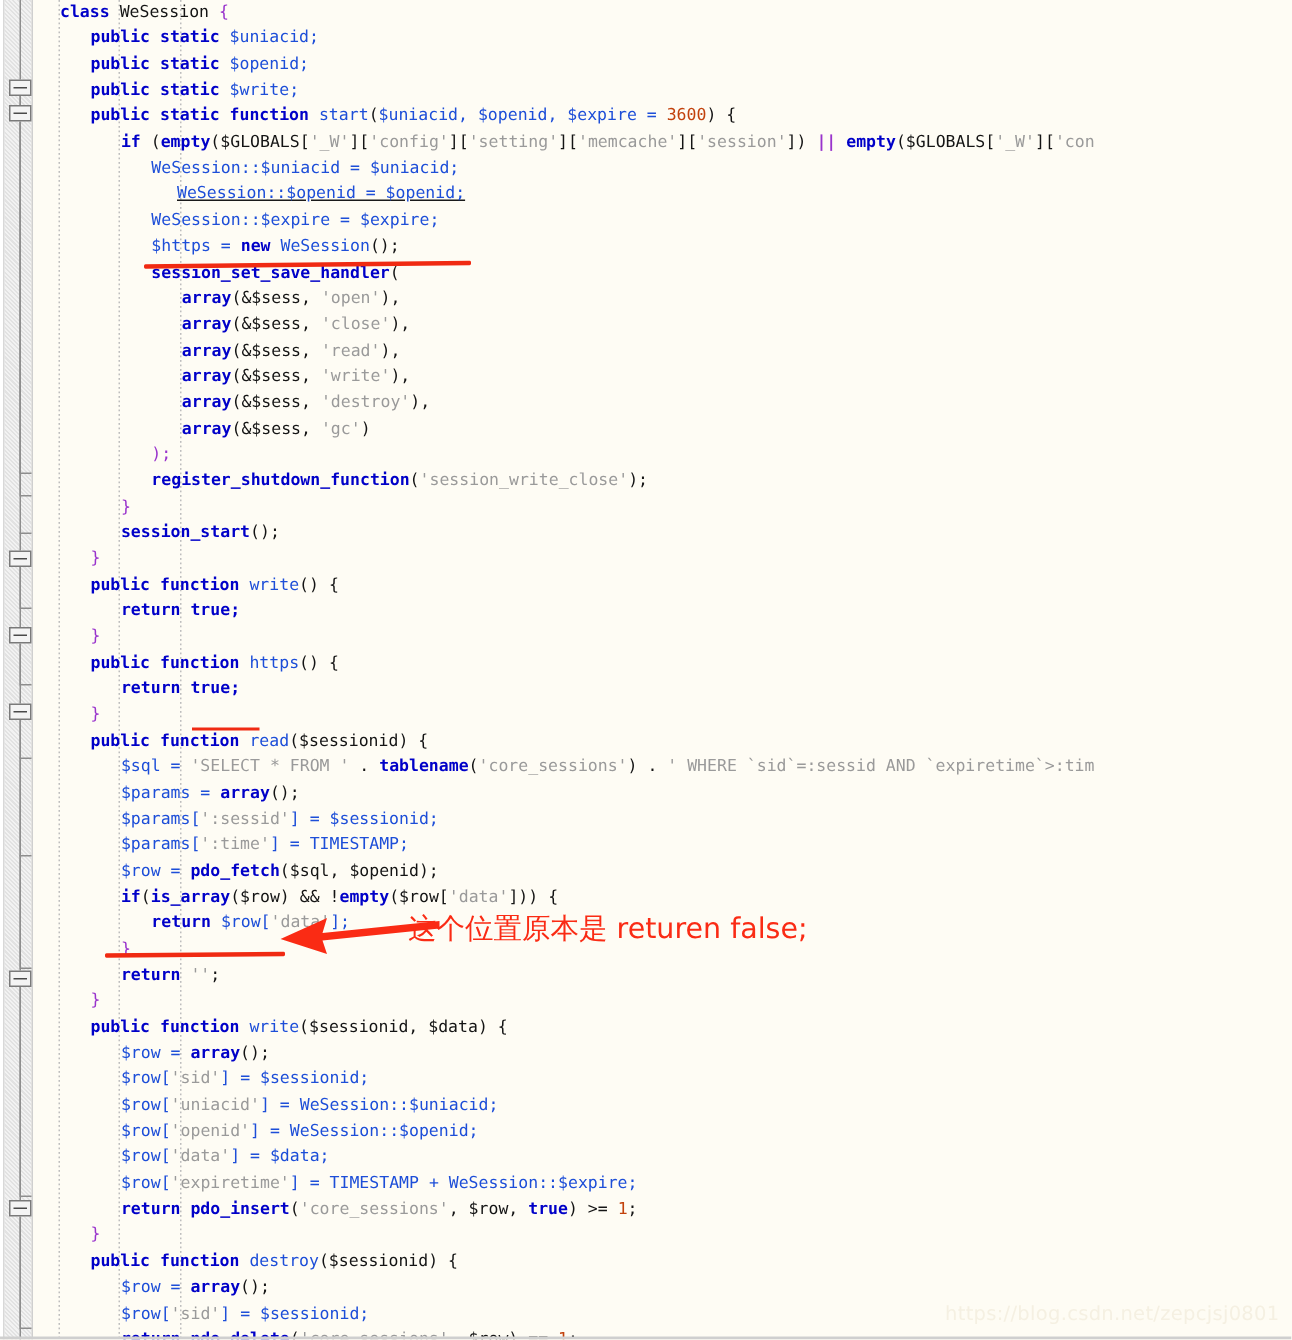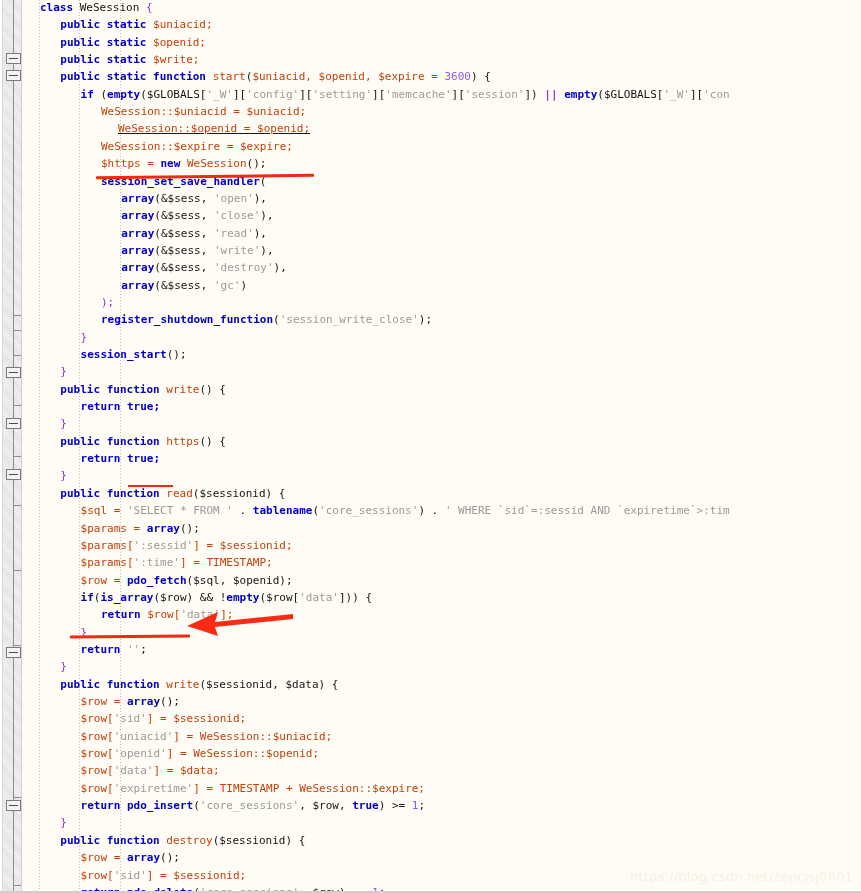--- a/index.html
+++ b/index.html
@@ -107,23 +107,23 @@
     line-height: 17px;
     white-space: pre;
     font-size: 11px;
     font-family: "DejaVu Sans Mono", "Liberation Mono", monospace;
     color: #1a1a1a;
   }
 
   
   .kw   { color: #0000c8; font-weight: bold; }        
   .fn   { color: #0000c8; font-weight: bold; }        
-  .id   { color: #c2410c; }                            
+  .id   { color: #1d4ed8; }                            
   .str  { color: #9a9a9a; }                            
-  .num  { color: #8b5cf6; }                            
+  .num  { color: #c2410c; }                            
   .op   { color: #141414; }                            
   .br   { color: #9933cc; }                            
   .pp   { color: #9933cc; font-weight: bold; }         
   .cls  { color: #141414; }
 
   
   .ann-underline {
     position: absolute;
     background: #f02a12;
     border-radius: 1px;
@@ -268,16 +268,17 @@
   <div class="ann-underline" style="left:96px; top:175px; width:218px; height:3px; transform:rotate(-0.6deg);"></div>
 
   <div class="ann-squiggle" style="left:128px; top:485px; width:45px;"></div>
 
   <div class="ann-underline" style="left:70px; top:635px; width:120px; height:3px; transform:rotate(-0.5deg);"></div>
 
   <svg id="ann-arrow" width="110" height="36" viewBox="0 0 110 36" style="left:185px; top:606px;">
     <polygon points="108,8 30,16 33,6 2,20 33,30 30,21 108,13" fill="#fa2b14"></polygon>
   </svg>
 
+  <div id="ann-text" style="left:272px; top:608px;">这个位置原本是 returen false;</div>
 
   <div id="watermark">https://blog.csdn.net/zepcjsj0801</div>
   <div id="bottom-rule"></div>
 </div>
 
 </body></html>

